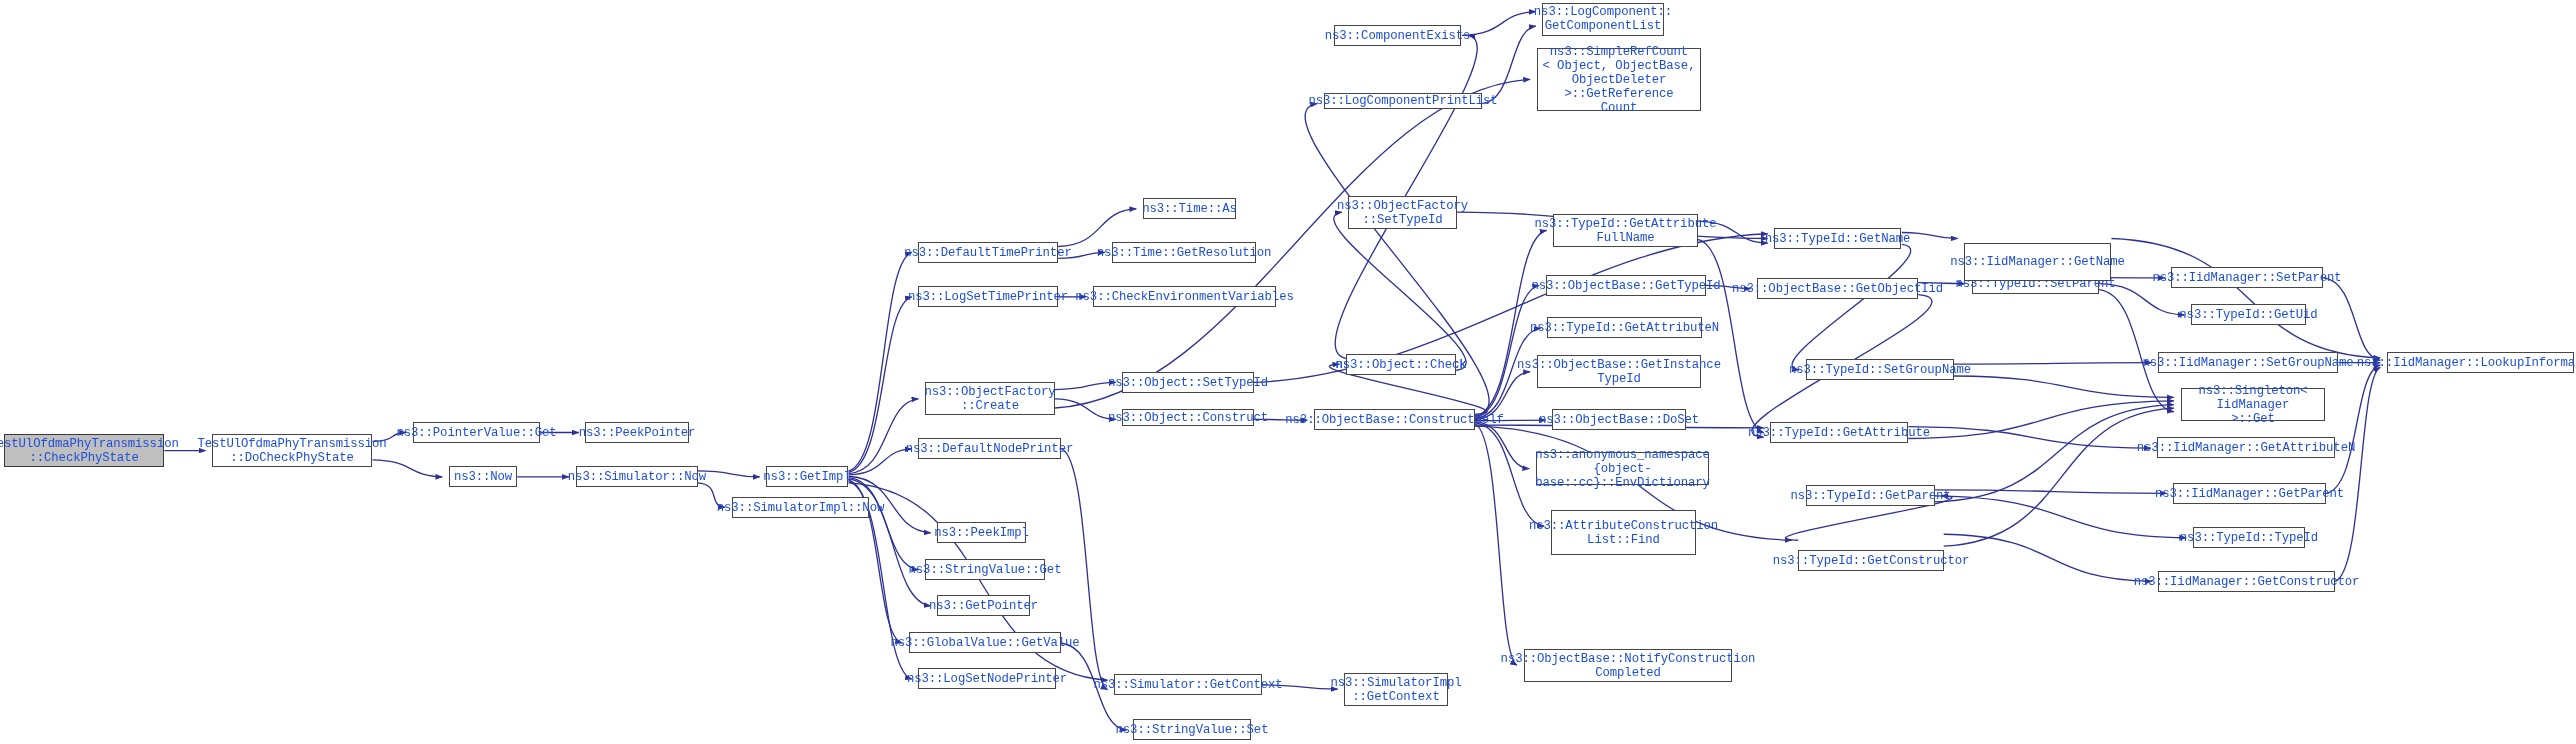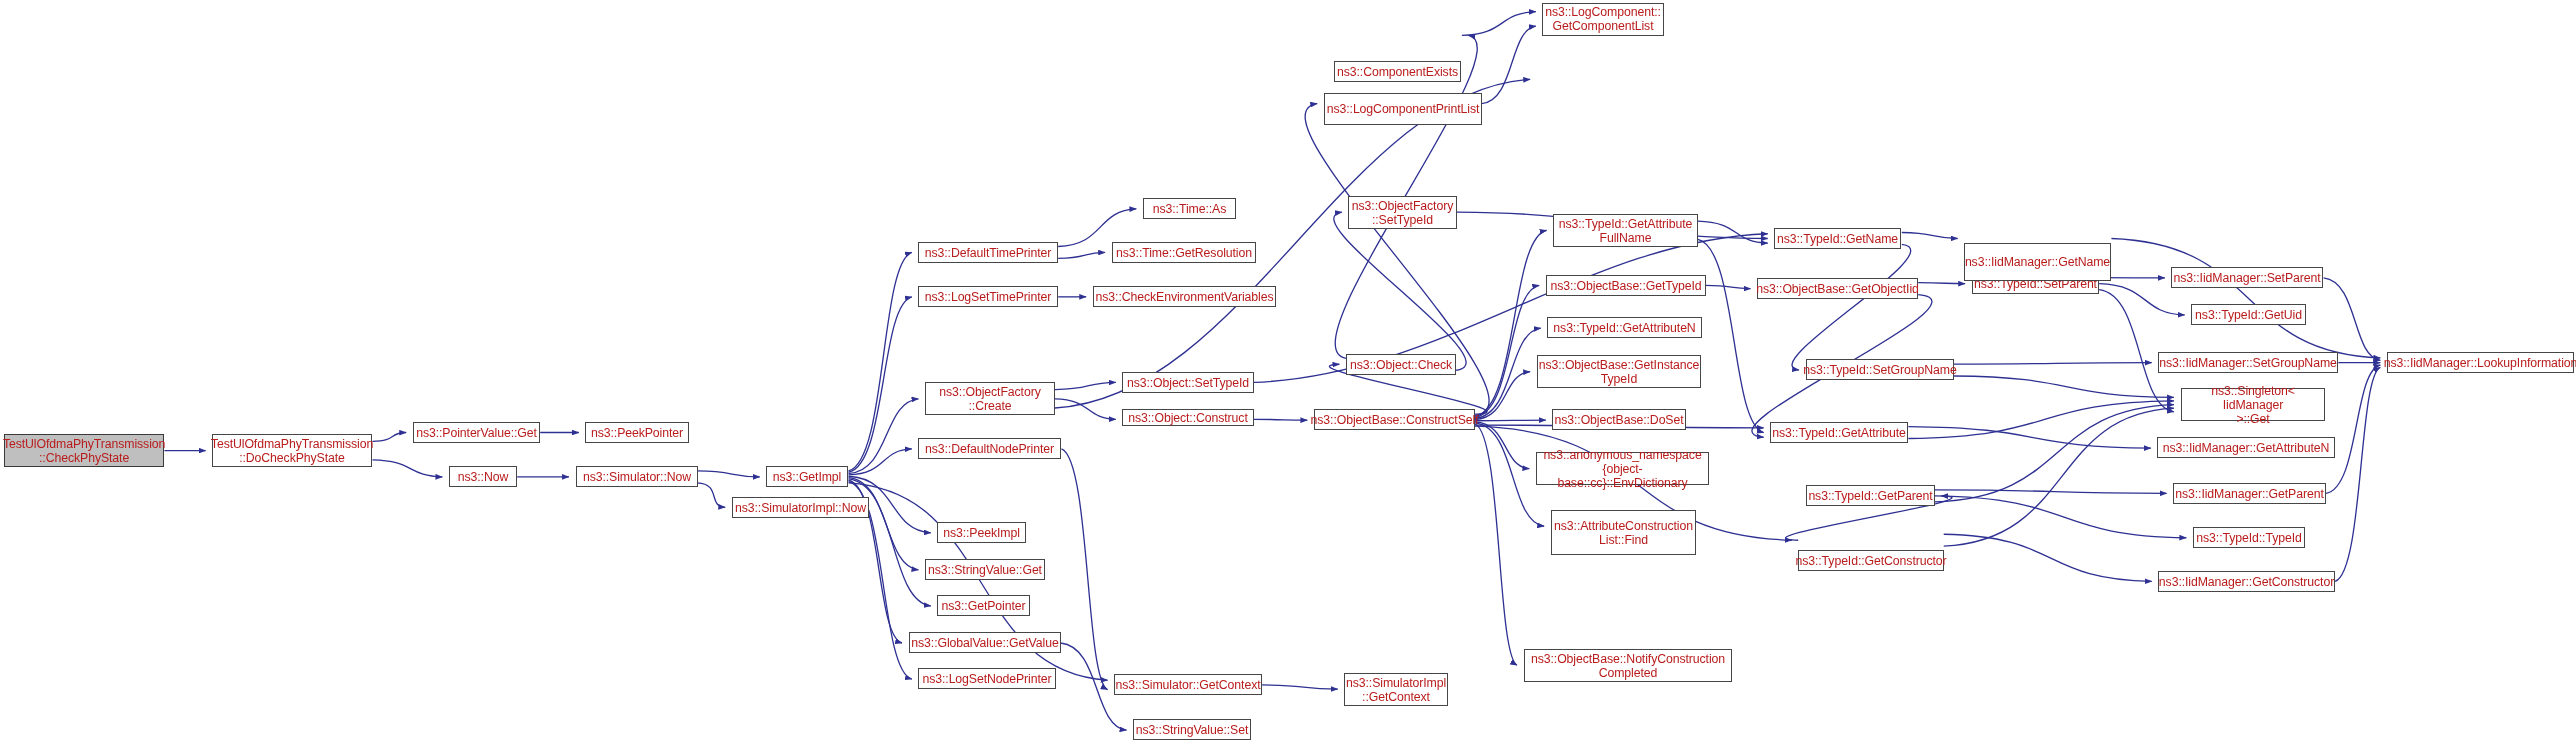--- a/index.html
+++ b/index.html
@@ -10,30 +10,31 @@
     background:#ffffff;
     font-family:"Liberation Sans", sans-serif;
     overflow:hidden;
   }
   #edges{position:absolute;left:0;top:0;width:2576px;height:745px;pointer-events:none;}
   .node{
     position:absolute;
     box-sizing:border-box;
     border:1.2px solid #464646;
     background:#ffffff;
-    color:#b91c1c;
+    color:#1d4ed8;
     display:flex;
     align-items:center;
     justify-content:center;
     text-align:center;
     font-size:12.3px;
     line-height:14px;
     white-space:pre-line;
     padding:0.8px 2.5px;
     letter-spacing:-0.1px;
+    font-family:Liberation Mono, monospace;
   }
   .node.root{background:#bfbfbf;border-color:#3a3a3a;}
 </style>
 </head>
 <body>
 
 <div id="canvas">
   <svg id="edges" xmlns="http://www.w3.org/2000/svg" viewBox="0 0 3133 906" width="2576" height="745">
     <defs>
       <marker id="ah" markerWidth="9" markerHeight="7" refX="8.4" refY="3.5" orient="auto" markerUnits="userSpaceOnUse">
@@ -133,30 +134,34 @@
     <div class="node" style="left: 918px; top: 438px; width: 143px; height: 21.4px;">ns3::DefaultNodePrinter</div>
     <div class="node" style="left: 937px; top: 522px; width: 89px; height: 21.4px;">ns3::PeekImpl</div>
     <div class="node" style="left: 925px; top: 559px; width: 120px; height: 21.4px;">ns3::StringValue::Get</div>
     <div class="node" style="left: 937px; top: 595px; width: 93px; height: 21.4px;">ns3::GetPointer</div>
     <div class="node" style="left: 909px; top: 632px; width: 152px; height: 21.4px;">ns3::GlobalValue::GetValue</div>
     <div class="node" style="left: 918px; top: 668px; width: 138px; height: 21.4px;">ns3::LogSetNodePrinter</div>
     <div class="node" style="left: 1122px; top: 372px; width: 132px; height: 21.4px;">ns3::Object::SetTypeId</div>
     <div class="node" style="left: 1122px; top: 409px; width: 132px; height: 17px;">ns3::Object::Construct</div>
     <div class="node" style="left: 1114px; top: 674px; width: 148px; height: 21.4px;">ns3::Simulator::GetContext</div>
     <div class="node" style="left: 1133px; top: 719px; width: 118px; height: 21.4px;">ns3::StringValue::Set</div>
-    <div class="node" style="left: 1334px; top: 25px; width: 127px; height: 21.4px; margin-top: 36px;">ns3::ComponentExists</div>
-    <div class="node" style="left: 1324px; top: 93px; width: 158px; height: 32px; text-align: right;">ns3::LogComponentPrintList</div>
+    <div class="node" style="left: 1334px; top: 25px; width: 127px; height: 21.4px;">ns3::ComponentExists</div>
+    <div class="node" style="left: 1324px; top: 93px; width: 158px; height: 16px; text-align: right;">ns3::LogComponentPrintList</div>
     <div class="node" style="left: 1348px; top: 196px; width: 109px; height: 33px;">ns3::ObjectFactory
 ::SetTypeId</div>
     <div class="node" style="left: 1346px; top: 354px; width: 110px; height: 21.4px;">ns3::Object::Check</div>
     <div class="node" style="left: 1314px; top: 409px; width: 161px; height: 21.4px;">ns3::ObjectBase::ConstructSelf</div>
     <div class="node" style="left: 1344px; top: 673px; width: 104px; height: 33px;">ns3::SimulatorImpl
 ::GetContext</div>
     <div class="node" style="left: 1542px; top: 2.5px; width: 122px; height: 33px;">ns3::LogComponent::
 GetComponentList</div>
+    <div class="node" style="left: 1537px; top: 48px; width: 164px; height: 63px;">ns3::SimpleRefCount
+&lt; Object, ObjectBase,
+ ObjectDeleter &gt;::GetReference
+Count</div>
     <div class="node" style="left: 1553px; top: 214px; width: 145px; height: 33px;">ns3::TypeId::GetAttribute
 FullName</div>
     <div class="node" style="left: 1546px; top: 275px; width: 160px; height: 21.4px;">ns3::ObjectBase::GetTypeId</div>
     <div class="node" style="left: 1547px; top: 317px; width: 155px; height: 21.4px;">ns3::TypeId::GetAttributeN</div>
     <div class="node" style="left: 1537px; top: 355px; width: 164px; height: 33px;">ns3::ObjectBase::GetInstance
 TypeId</div>
     <div class="node" style="left: 1552px; top: 409px; width: 134px; height: 21.4px;">ns3::ObjectBase::DoSet</div>
     <div class="node" style="left: 1536px; top: 452px; width: 173px; height: 33px;">ns3::anonymous_namespace
 {object-base::cc}::EnvDictionary</div>
     <div class="node" style="left: 1551px; top: 510px; width: 145px; height: 45px;">ns3::AttributeConstruction

